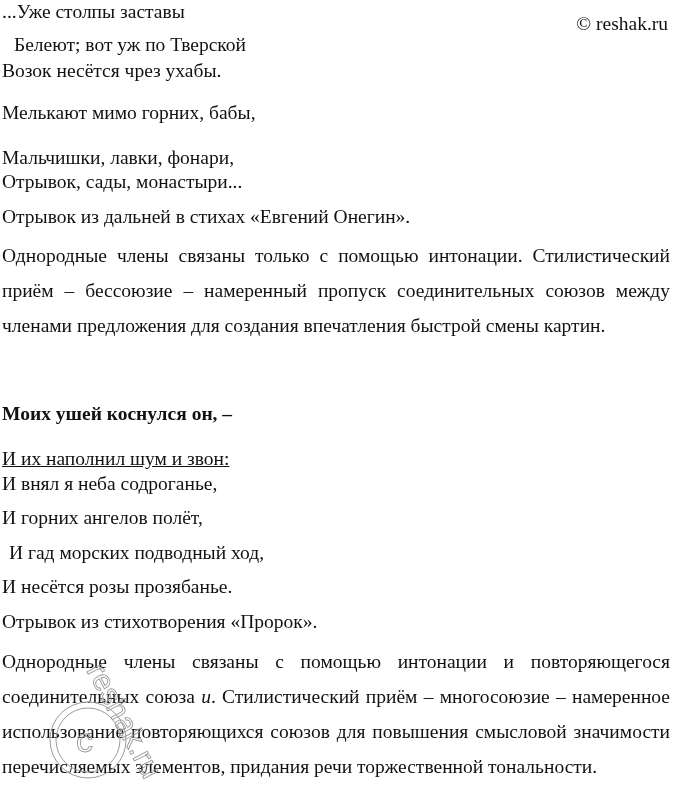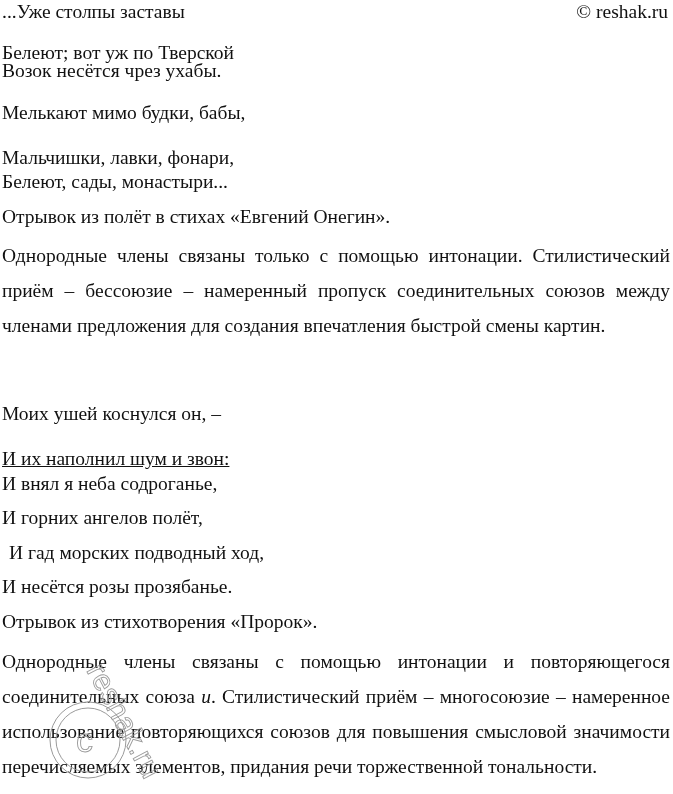--- a/index.html
+++ b/index.html
@@ -31,21 +31,21 @@
     .para {
       position: absolute;
       left: 0;
       width: 668px;
       text-align: justify;
       line-height: 35px;
     }
     .copyright {
       position: absolute;
       right: 2px;
-      top: 0;
+      top: 12px;
       line-height: 24px;
       white-space: nowrap;
     }
     .watermark {
       position: absolute;
       left: 48px;
       top: 640px;
       width: 160px;
       height: 150px;
       pointer-events: none;
@@ -53,32 +53,32 @@
     em { font-style: italic; }
   </style>
 </head>
 <body>
 
 <div class="page">
 
   <div class="copyright">© reshak.ru</div>
 
   <div class="line" style="top:0px;">...Уже столпы заставы</div>
-  <div class="line" style="top:41px;">Белеют; вот уж по Тверской</div>
+  <div class="line" style="top:33px;margin-left:12px;">Белеют; вот уж по Тверской</div>
   <div class="line" style="top:59px;">Возок несётся чрез ухабы.</div>
-  <div class="line" style="top:101px;">Мелькают мимо будки, бабы,</div>
+  <div class="line" style="top:101px;">Мелькают мимо горних, бабы,</div>
   <div class="line" style="top:136px;margin-top:10px;">Мальчишки, лавки, фонари,</div>
-  <div class="line" style="top:170px;">Белеют, сады, монастыри...</div>
-  <div class="line" style="top:205px;">Отрывок из полёт в стихах «Евгений Онегин».</div>
+  <div class="line" style="top:170px;">Отрывок, сады, монастыри...</div>
+  <div class="line" style="top:205px;">Отрывок из дальней в стихах «Евгений Онегин».</div>
 
   <div class="para" style="top:238px;">
     <span>Однородные члены связаны только с помощью интонации. Стилистический приём – бессоюзие – намеренный пропуск соединительных союзов между членами предложения для создания впечатления быстрой смены картин.</span>
   </div>
 
-  <div class="line" style="top:402px;">Моих ушей коснулся он, –</div>
+  <div class="line" style="top:402px;font-weight:bold;">Моих ушей коснулся он, –</div>
   <div class="line" style="top:447px;text-decoration:underline;">И их наполнил шум и звон:</div>
   <div class="line" style="top:472px;">И внял я неба содроганье,</div>
   <div class="line" style="top:506px;">И горних ангелов полёт,</div>
   <div class="line" style="top:541px;margin-left:7px;">И гад морских подводный ход,</div>
   <div class="line" style="top:575px;">И несётся розы прозябанье.</div>
   <div class="line" style="top:610px;">Отрывок из стихотворения «Пророк».</div>
 
   <div class="para" style="top:644px;">
     <span>Однородные члены связаны с помощью интонации и повторяющегося соединительных союза </span><em>и</em><span>. Стилистический приём – многосоюзие – намеренное использование повторяющихся союзов для повышения смысловой значимости перечисляемых элементов, придания речи торжественной тональности.</span>
   </div>

